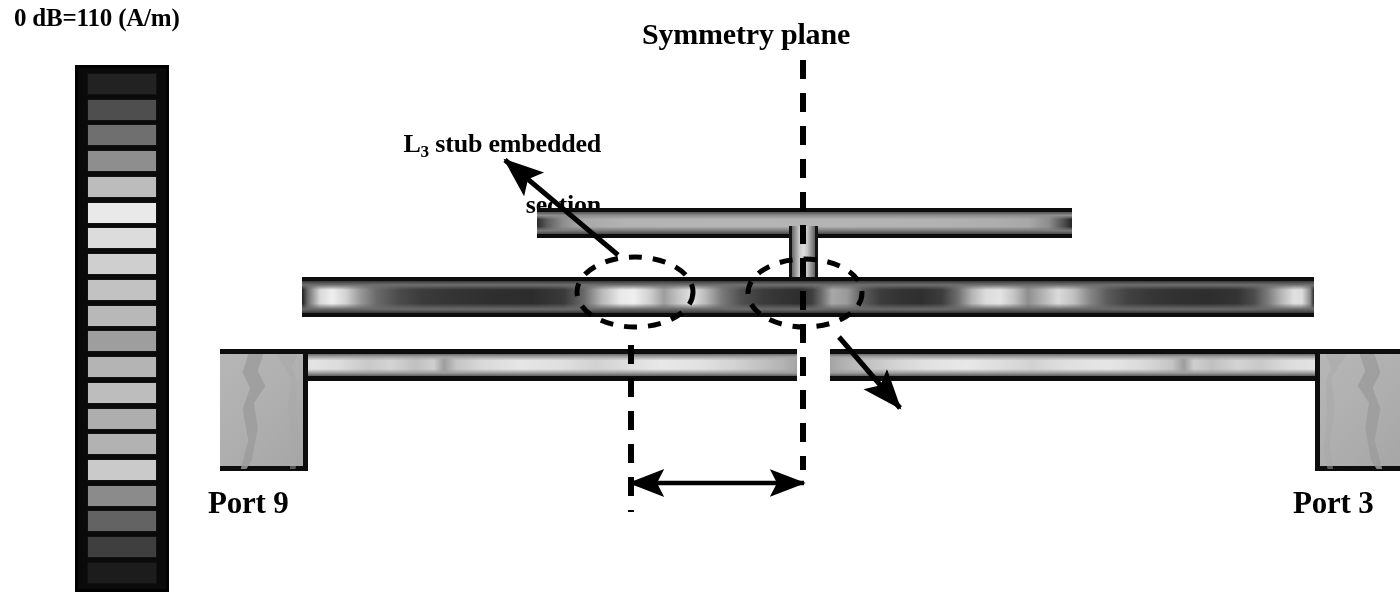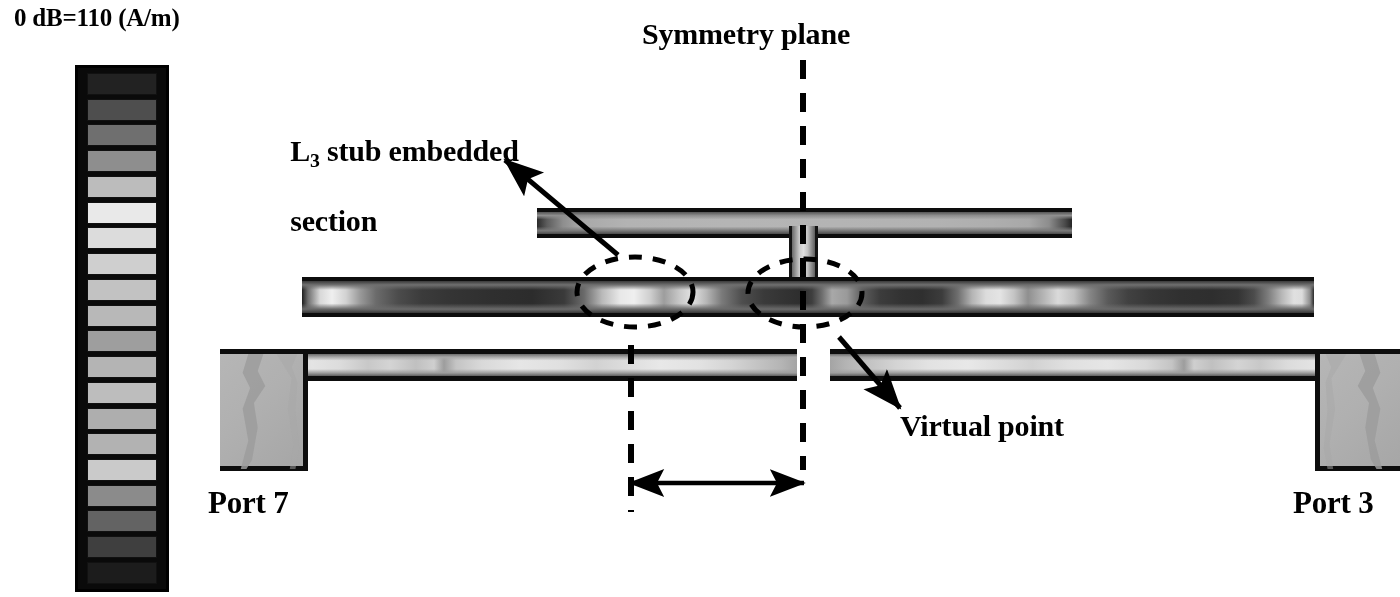--- a/index.html
+++ b/index.html
@@ -8,21 +8,21 @@
 
   .fig{position:absolute;left:12px;top:0;width:1400px;height:535px;font-family:Liberation Serif, serif;}
 
   
   .txt{position:absolute;font-weight:bold;color:#000;white-space:pre;
        line-height:1.12;letter-spacing:-0.2px;}
   .sub{font-size:0.66em;vertical-align:-0.28em;font-weight:bold;}
 
   #scale-label{left:2px;top:4px;font-size:25px;}
   #symmetry-label{left:630px;top:17px;font-size:30px;text-align:center;}
-  #stub-label{left:249px;top:100px;font-size:30px;text-align:left;width:340px;}
+  #stub-label{left:249px;top:100px;font-size:26px;text-align:right;width:340px;}
   #virtual-label{left:888px;top:409px;font-size:30px;}
   #port1-label{left:196px;top:486px;font-size:31px;}
   #port2-label{left:1281px;top:486px;font-size:31px;}
   #quarter-label{left:498px;top:512px;font-size:25px;width:470px;}
 
   
   #colorbar{position:absolute;left:63px;top:65px;width:94px;height:527px;
             background:#0a0a0a;border:3px solid #000;box-sizing:border-box;
             display:flex;flex-direction:column;justify-content:space-between;
             padding:4px 0;}
@@ -139,23 +139,22 @@
       <div class="band" style="background: rgb(28, 28, 28);"></div>
     </div>
 
   <div class="txt" id="symmetry-label">Symmetry plane</div>
 
   <div class="txt" id="stub-label">
     <span>L</span><span class="sub">3</span><span> stub embedded</span><br>
     <span>section</span>
   </div>
 
-  <div class="txt" id="virtual-label">Virtual point</div>
-
-  <div class="txt" id="port1-label">Port 7</div>
+
+  <div class="txt" id="port1-label">Port 9</div>
   <div class="txt" id="port2-label">Port 3</div>
 
   <div class="txt" id="quarter-label">
     <br>
     <span>at triple mode of the f</span>
   </div>
 
   <div class="metal" id="top-stub">
     <div class="fieldfill"></div>
     <div class="edgeshade"></div>

